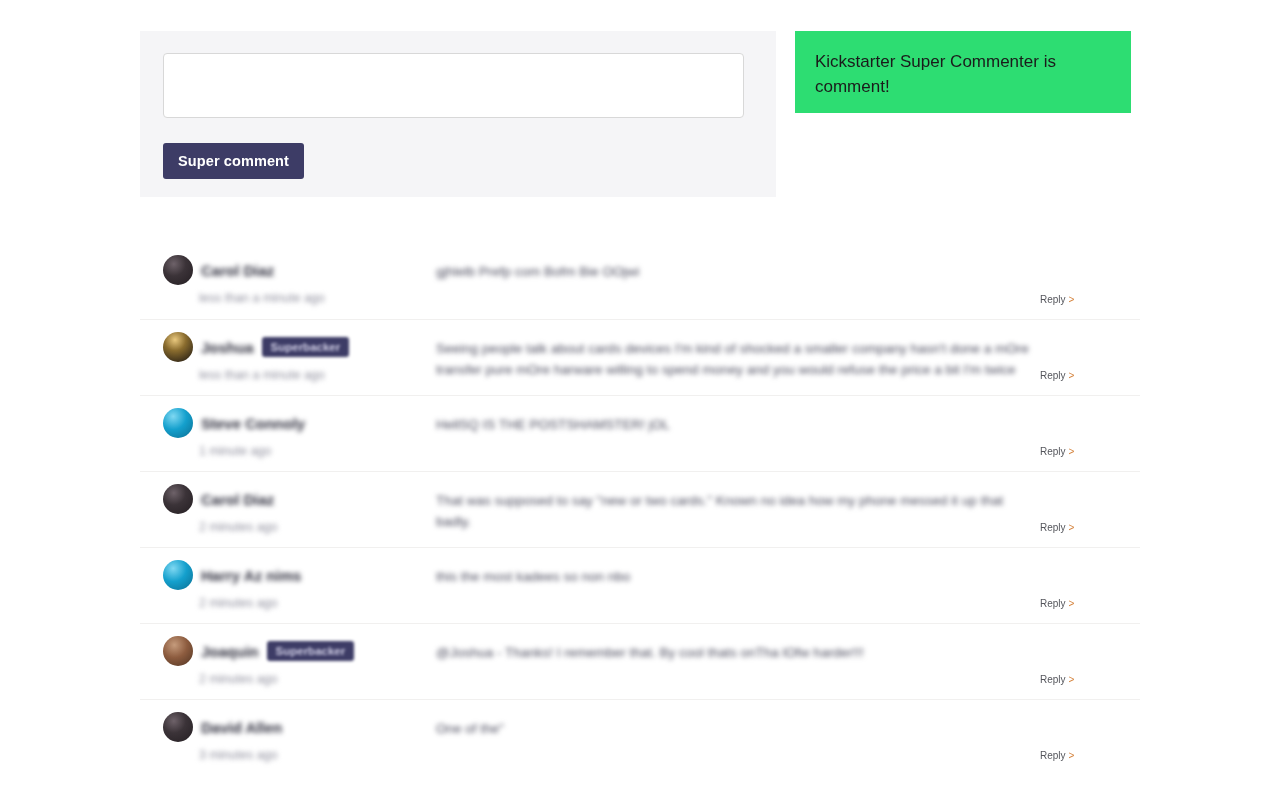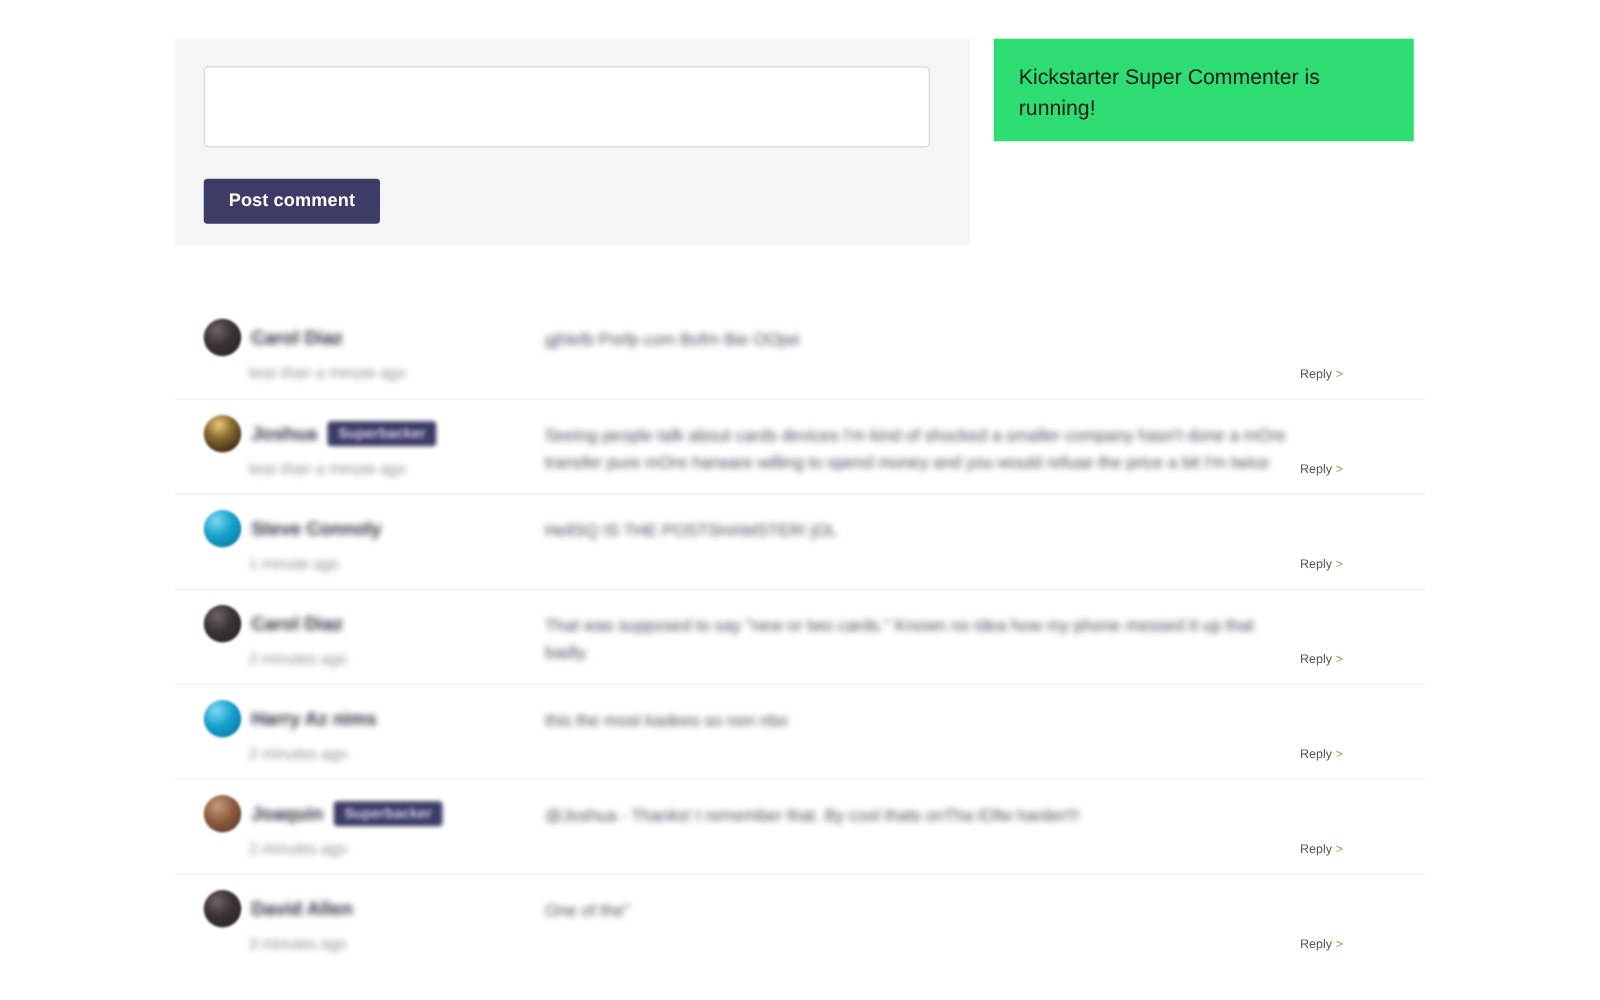--- a/index.html
+++ b/index.html
@@ -162,24 +162,24 @@
   }
   .reply-chevron { color: #d4823b; margin-left: 3px; }
 </style>
 </head>
 <body>
 
 <div class="page">
 
   <div class="form-panel">
     <textarea class="comment-textarea" placeholder="" style=""></textarea>
-    <button class="post-btn">Post comment</button>
+    <button class="post-btn">Super comment</button>
   </div>
 
-  <div class="status-banner">Kickstarter Super Commenter is running!</div>
+  <div class="status-banner">Kickstarter Super Commenter is comment!</div>
 
   <div class="comments">
       <div class="comment-row first">
         <div class="author-col">
           <div class="author-line">
             <div class="avatar dark"></div>
             <span class="blurtext name">Carol Diaz</span>
           </div>
           <span class="blurtext timestamp">less than a minute ago</span>
         </div>

